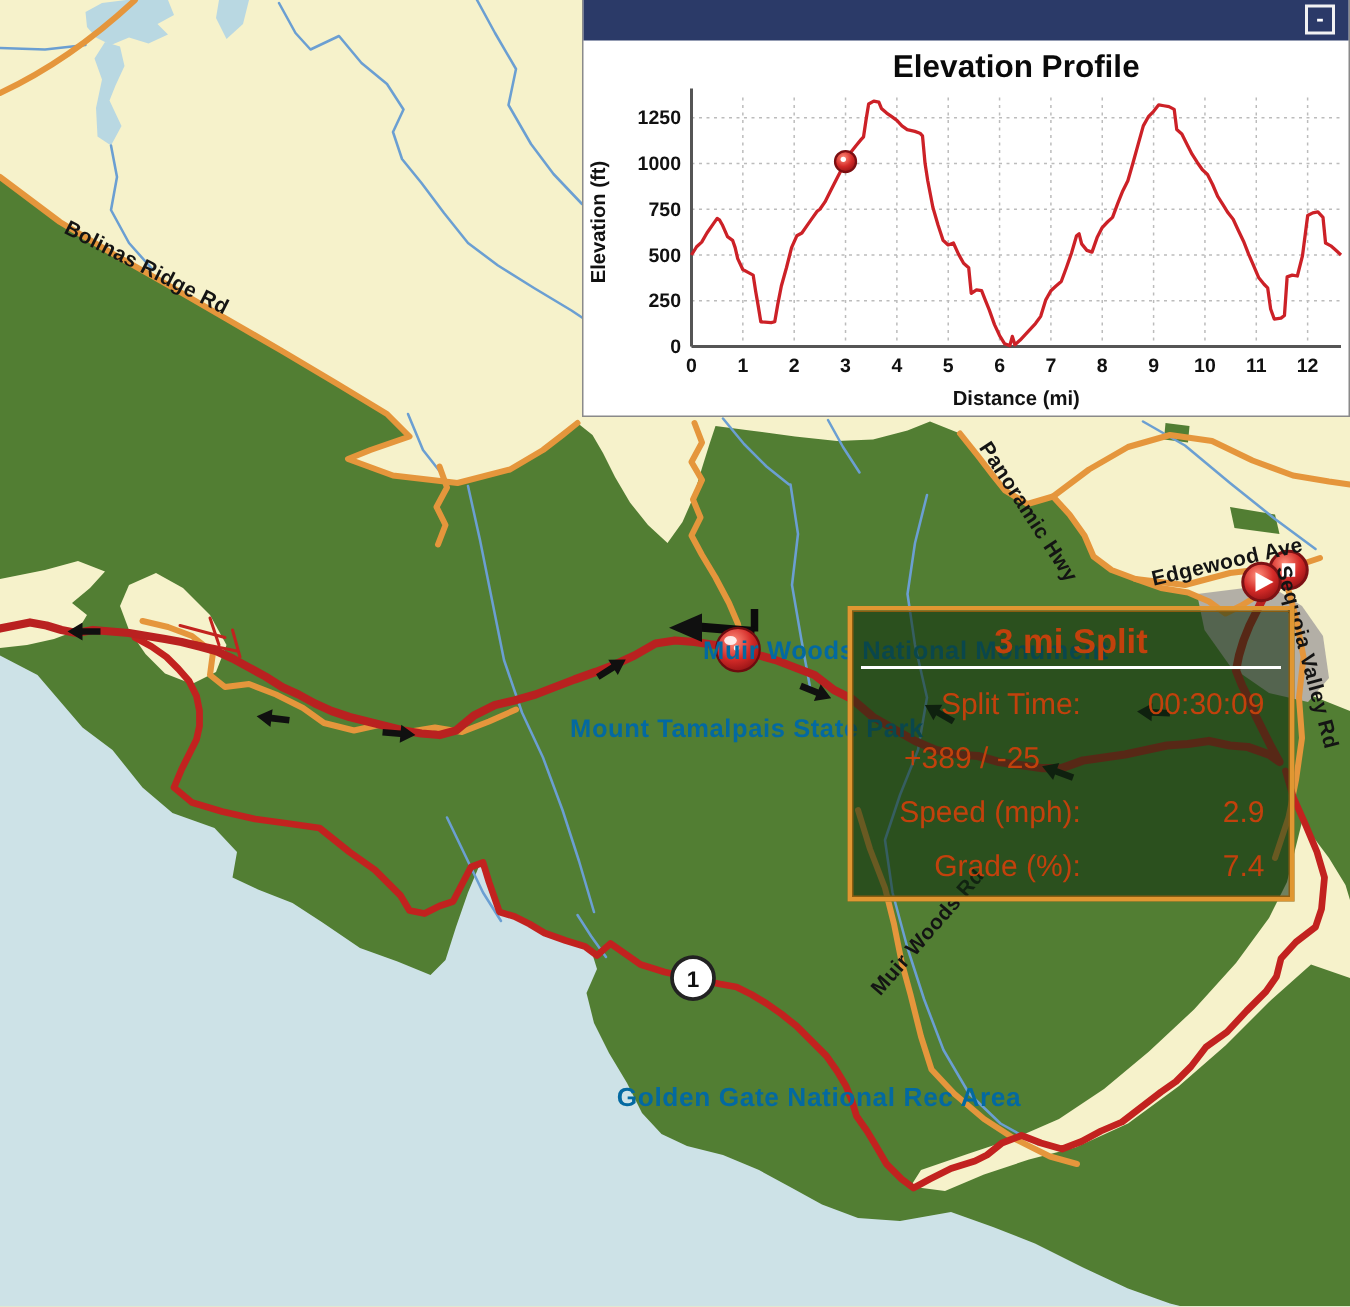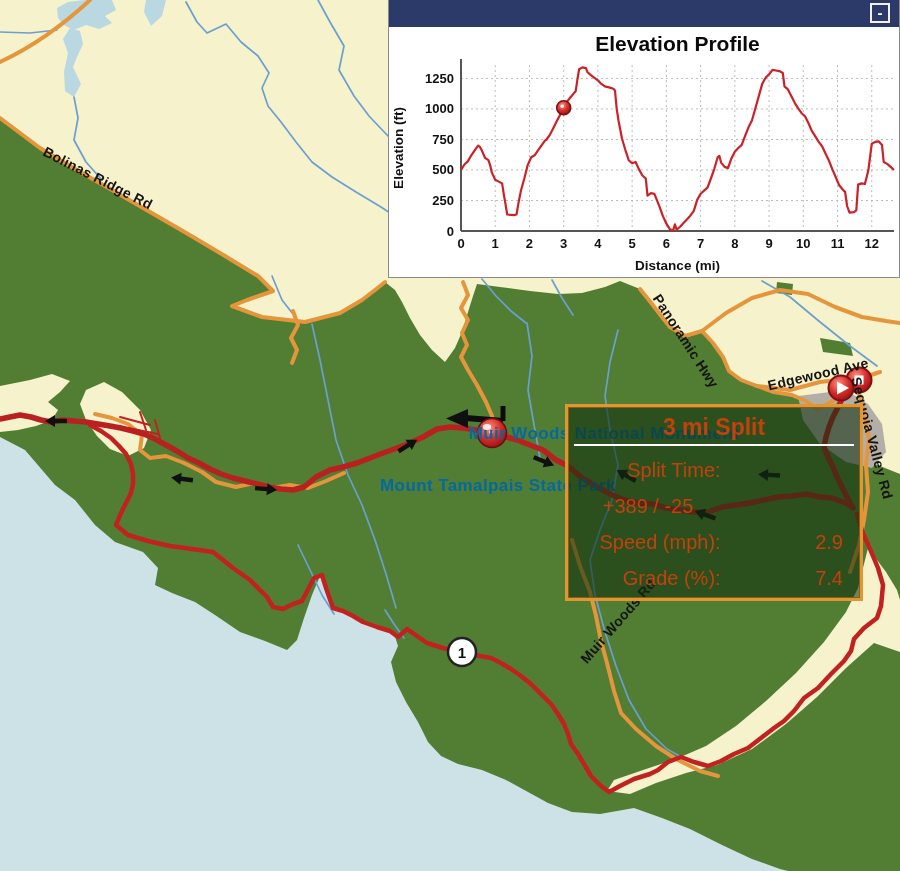--- a/index.html
+++ b/index.html
@@ -160,26 +160,28 @@
     </g>
   </svg>
 
   <div class="map-label-road" style="left:98px;top:178px;transform:translate(-50%,-50%) rotate(27deg);">Bolinas Ridge Rd</div>
   <div class="map-label-road" style="left:686px;top:341px;transform:translate(-50%,-50%) rotate(57deg);">Panoramic Hwy</div>
   <div class="map-label-road" style="left:818px;top:374px;transform:translate(-50%,-50%) rotate(-13deg);">Edgewood Ave</div>
   <div class="map-label-road" style="left:872px;top:438px;transform:translate(-50%,-50%) rotate(75deg);">Sequoia Valley Rd</div>
   <div class="map-label-road" style="left:618px;top:621px;transform:translate(-50%,-50%) rotate(-49deg);">Muir Woods Rd</div>
   <div class="map-label-park" style="left:604px;top:434px;transform:translate(-50%,-50%);font-size:17px;">Muir Woods National Monument</div>
   <div class="map-label-park" style="left:498px;top:486px;transform:translate(-50%,-50%);font-size:17px;">Mount Tamalpais State Park</div>
+  <div class="map-label-park" style="left:546px;top:732px;transform:translate(-50%,-50%);font-size:17.5px;">Golden Gate National Rec Area</div>
 
   <div id="split-popup">
     <div class="pp-title">3 mi Split</div>
     <div class="pp-rule"></div>
     <div class="pp-row">
       <span class="pp-label">Split Time:</span>
+      <span class="pp-value">00:30:09</span>
     </div>
     <div class="pp-row">
       <span class="pp-value">+389 / -25</span>
     </div>
     <div class="pp-row">
       <span class="pp-label">Speed (mph):</span>
       <span class="pp-value">2.9</span>
     </div>
     <div class="pp-row">
       <span class="pp-label">Grade (%):</span>

